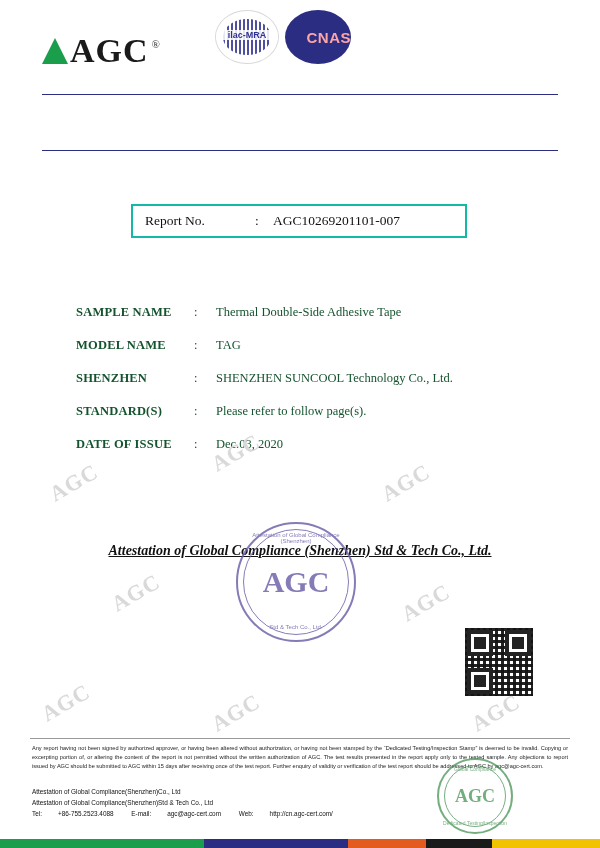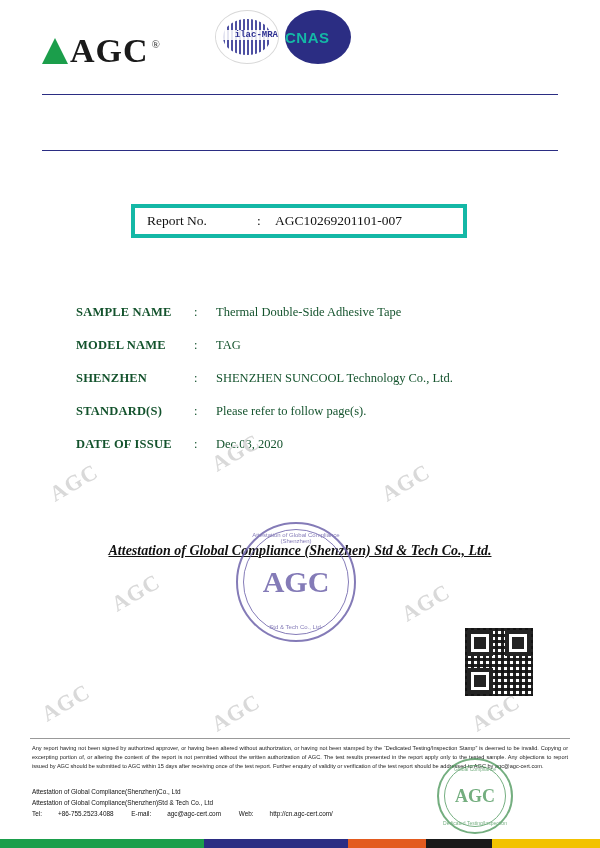--- a/index.html
+++ b/index.html
@@ -82,36 +82,36 @@
       repeating-linear-gradient(to right,
         #2e3192 0px, #2e3192 2px, #ffffff 2px, #ffffff 4px);
     border-radius: 50%;
     opacity: 0.85;
   }
   .ilac .label {
     position: absolute;
     left: 0;
     right: 0;
     top: 19px;
-    text-align: right;
-    font-family: Liberation Mono, monospace;
+    text-align: center;
+    font-family: Liberation Sans, sans-serif;
     font-size: 9px;
     font-weight: bold;
     color: #2e3192;
     background: rgba(255,255,255,0.85);
   }
   .cnas {
     width: 66px;
     height: 54px;
     border-radius: 50%;
     background: #2b2d83;
-    color: #14b8a6;
+    color: #fca5a5;
     display: flex;
     align-items: center;
-    justify-content: flex-start;
+    justify-content: flex-end;
     font-family: "Liberation Sans", sans-serif;
     font-size: 15px;
     font-weight: bold;
     letter-spacing: 0.5px;
   }
   .cnas-text {
     font-family: "Liberation Sans", sans-serif;
     font-size: 8.5px;
     line-height: 11px;
     color: #111;
@@ -146,21 +146,21 @@
     letter-spacing: 0.3px;
   }
 
   
   .report-box {
     position: absolute;
     left: 131px;
     top: 204px;
     width: 336px;
     height: 34px;
-    border: 4px solid #14b8a6;
+    border: 2px solid #14b8a6;
     display: flex;
     align-items: center;
     font-size: 13.5px;
     color: #111;
     box-sizing: border-box;
   }
   .report-box .lbl {
     padding-left: 12px;
     width: 110px;
   }

